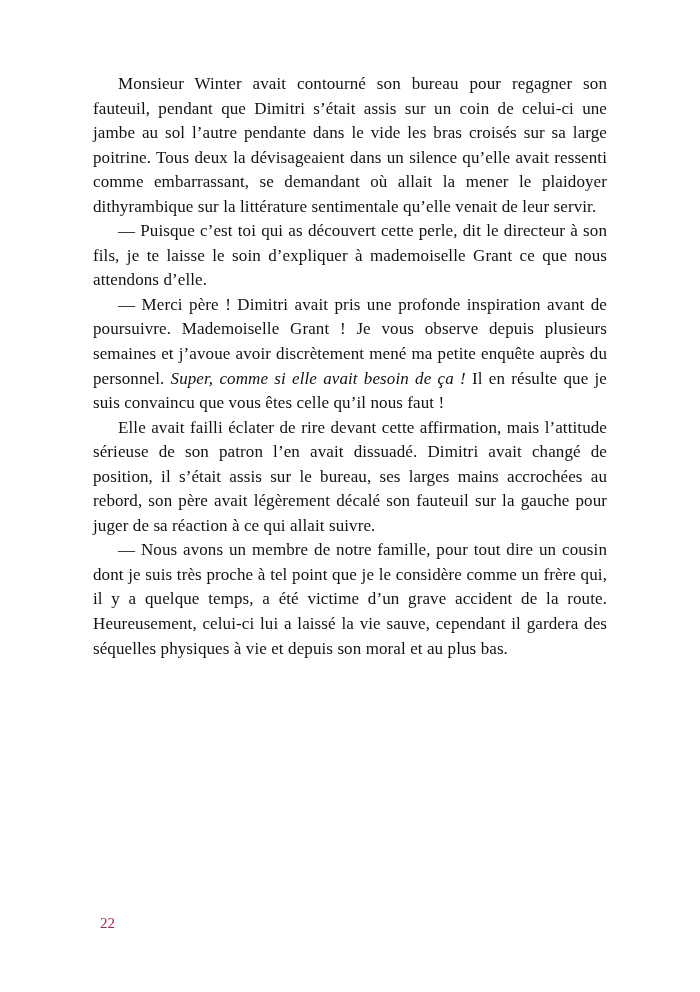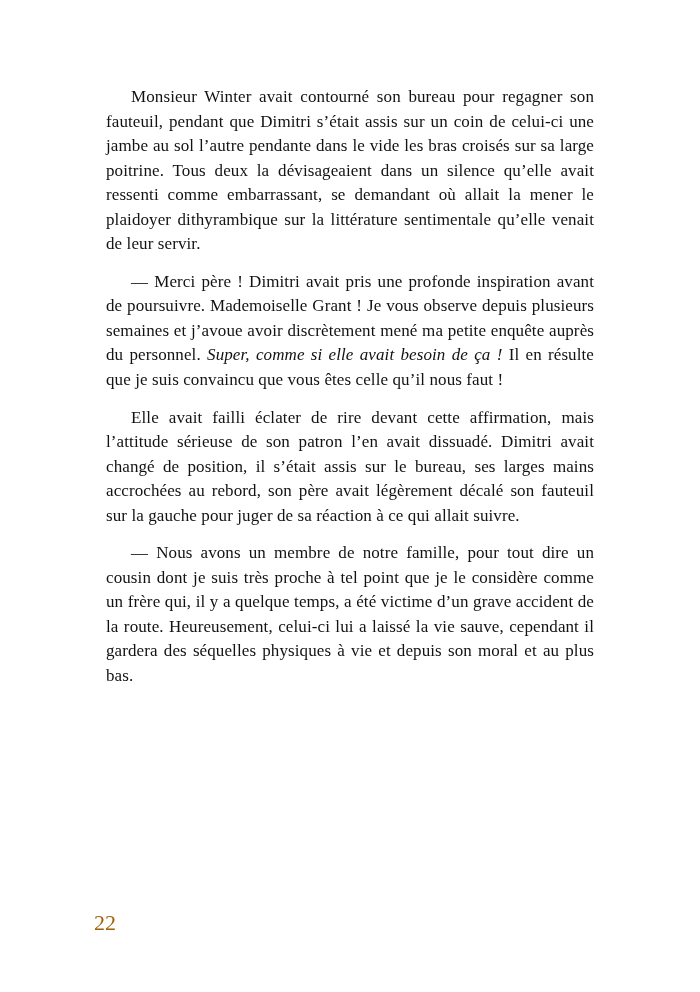--- a/index.html
+++ b/index.html
@@ -21,40 +21,41 @@
     position: absolute;
     left: 93px;
     top: 72px;
     width: 514px;
     font-size: 17px;
     line-height: 24.55px;
     text-align: justify;
     letter-spacing: 0.1px;
   }
   .para {
-    margin: 13px;
+    margin: 0;
     padding: 0;
     text-indent: 25px;
   }
   .seg-italic {
     font-style: italic;
   }
   .page-number {
     position: absolute;
-    left: 94px;
+    left: 100px;
     top: 912px;
-    font-size: 22px;
+    font-size: 15px;
     line-height: 22px;
-    color: #a16207;
+    color: #be185d;
   }
 </style>
 </head>
 <body>
 
 <div class="page">
   <div class="text-block" id="text-block">
       <p class="para"><span class="seg-regular">Monsieur Winter avait contourné son bureau pour regagner son fauteuil, pendant que Dimitri s’était assis sur un coin de celui-ci une jambe au sol l’autre pendante dans le vide les bras croisés sur sa large poitrine. Tous deux la dévisageaient dans un silence qu’elle avait ressenti comme embarrassant, se demandant où allait la mener le plaidoyer dithyrambique sur la littérature sentimentale qu’elle venait de leur servir.</span></p>
+      <p class="para"><span class="seg-regular">—&nbsp;Puisque c’est toi qui as découvert cette perle, dit le directeur à son fils, je te laisse le soin d’expliquer à mademoiselle Grant ce que nous attendons d’elle.</span></p>
       <p class="para"><span class="seg-regular">—&nbsp;Merci père&nbsp;! Dimitri avait pris une profonde inspiration avant de poursuivre. Mademoiselle Grant&nbsp;! Je vous observe depuis plusieurs semaines et j’avoue avoir discrètement mené ma petite enquête auprès du personnel. </span><span class="seg-italic">Super, comme si elle avait besoin de ça&nbsp;!</span><span class="seg-regular"> Il en résulte que je suis convaincu que vous êtes celle qu’il nous faut&nbsp;!</span></p>
       <p class="para"><span class="seg-regular">Elle avait failli éclater de rire devant cette affirmation, mais l’attitude sérieuse de son patron l’en avait dissuadé. Dimitri avait changé de position, il s’était assis sur le bureau, ses larges mains accrochées au rebord, son père avait légèrement décalé son fauteuil sur la gauche pour juger de sa réaction à ce qui allait suivre.</span></p>
       <p class="para"><span class="seg-regular">—&nbsp;Nous avons un membre de notre famille, pour tout dire un cousin dont je suis très proche à tel point que je le considère comme un frère qui, il y a quelque temps, a été victime d’un grave accident de la route. Heureusement, celui-ci lui a laissé la vie sauve, cependant il gardera des séquelles physiques à vie et depuis son moral et au plus bas.</span></p>
     </div>
   <div class="page-number">22</div>
 </div>
 
 </body></html>

